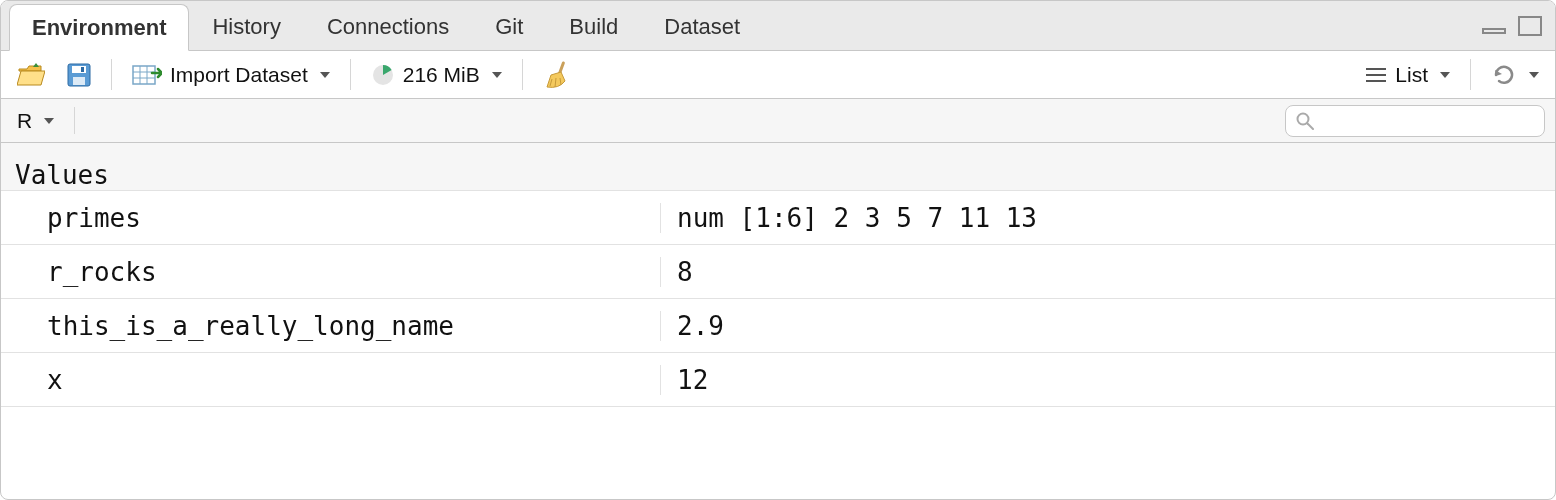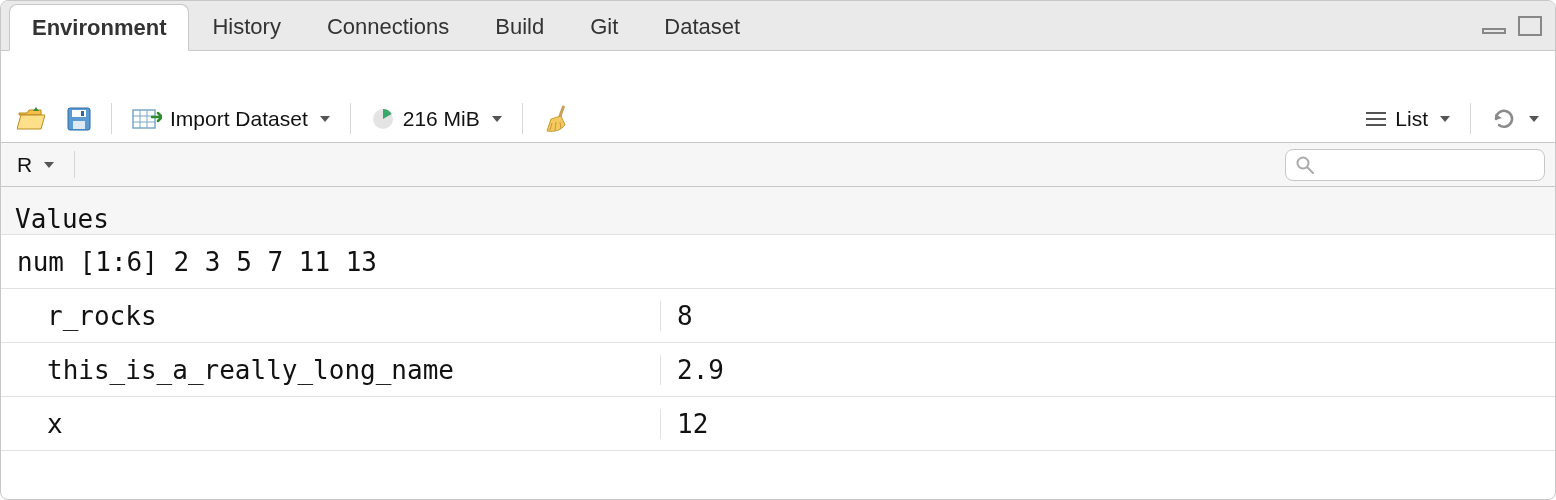--- a/index.html
+++ b/index.html
@@ -64,21 +64,20 @@
   
   .toolbar {
     display: flex;
     align-items: center;
     height: 48px;
     background: #fff;
     border-bottom: 1px solid #c7c7c7;
     padding: 0 10px;
     gap: 10px;
     font-size: 21px;
-    margin-top: 44px;
   }
   .vsep {
     width: 1px;
     align-self: stretch;
     margin: 8px 4px;
     background: #d6d6d6;
   }
   .btn {
     display: flex;
     align-items: center;
@@ -179,24 +178,24 @@
     <div class="tab active">
         <span>Environment</span>
       </div>
     <div class="tab">
         <span>History</span>
       </div>
     <div class="tab">
         <span>Connections</span>
       </div>
     <div class="tab">
+        <span>Git</span>
+      </div>
+    <div class="tab">
         <span>Build</span>
-      </div>
-    <div class="tab">
-        <span>Git</span>
       </div>
     <div class="tab">
         <span>Dataset</span>
       </div>
 
     <div class="tabstrip-right">
       <span class="win-icon">
         <svg width="26" height="18" viewBox="0 0 26 18">
           <rect x="2" y="12" width="22" height="4" fill="none" stroke="#888" stroke-width="2"></rect>
         </svg>
@@ -310,20 +309,21 @@
       <input type="text" placeholder="" style="">
     </div>
   </div>
 
   <div class="section-header">
     <span>Values</span>
   </div>
 
   <div class="vars">
     <div class="row">
+      <div class="name">primes</div>
       <div class="value">num [1:6] 2 3 5 7 11 13</div>
     </div>
     <div class="row">
       <div class="name">r_rocks</div>
       <div class="value">8</div>
     </div>
     <div class="row">
       <div class="name">this_is_a_really_long_name</div>
       <div class="value">2.9</div>
     </div>

